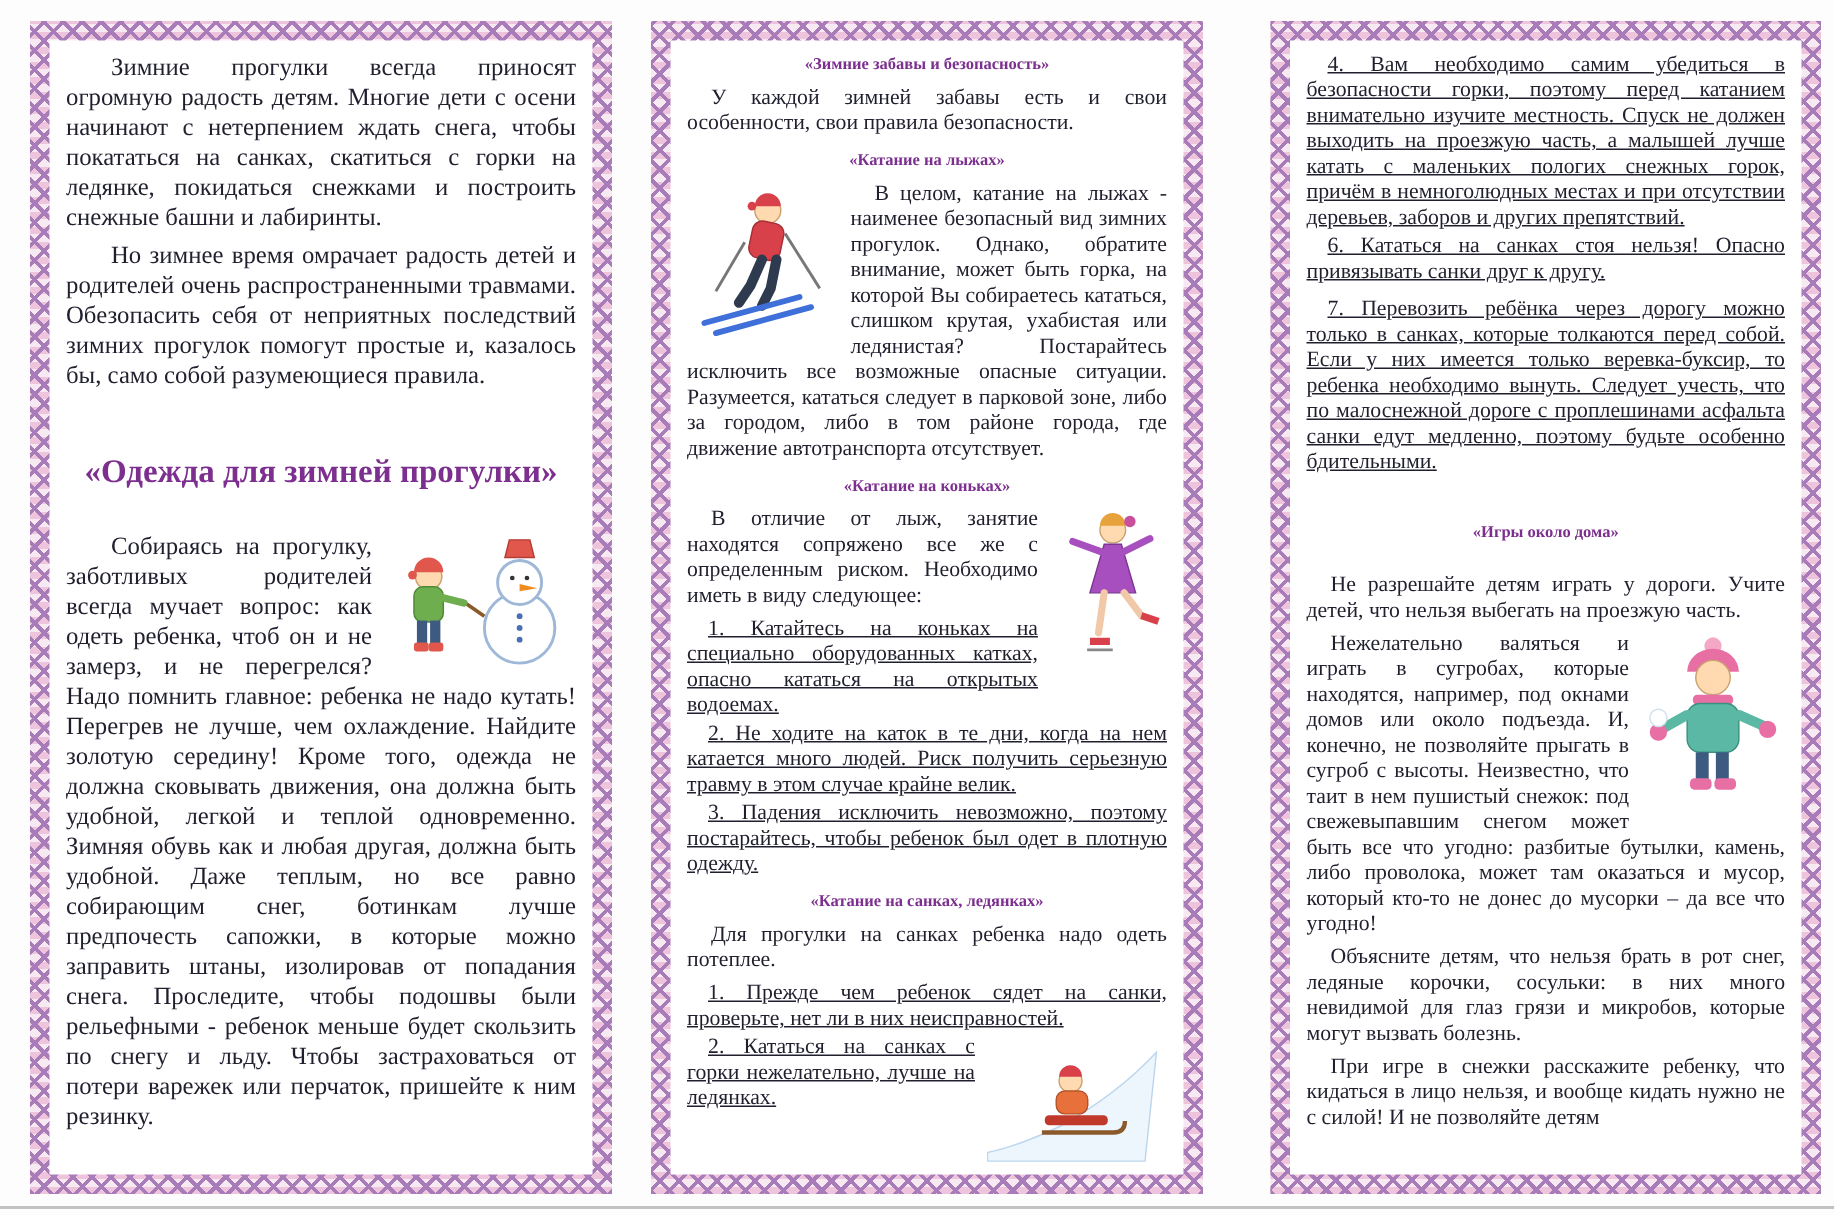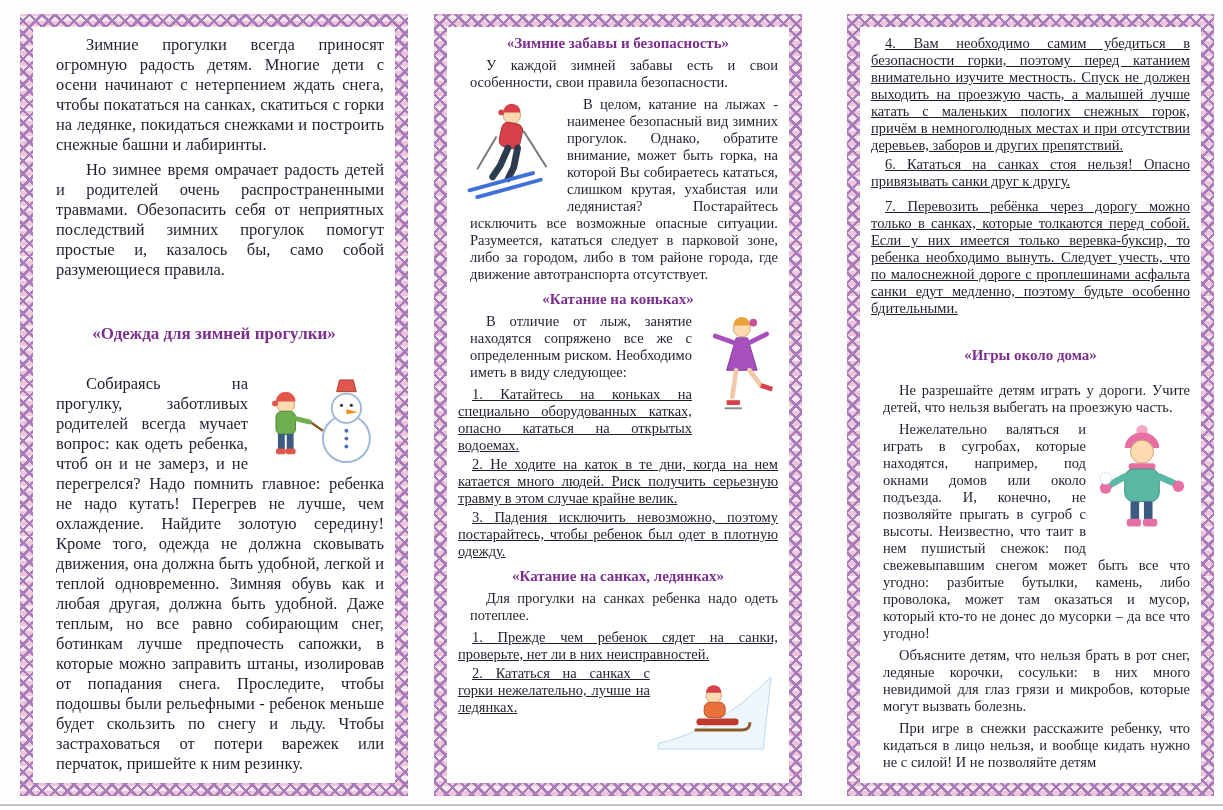--- a/index.html
+++ b/index.html
@@ -20,29 +20,29 @@
   }
   .panel-1 { width:388px; margin-right:26px; }
   .panel-2 { width:368px; margin-right:45px; }
   .panel-3 { width:367px; }
   .panel-inner {
     box-sizing:border-box; width:100%; height:100%; overflow:hidden;
     background:#ffffff; padding:8px 11px 6px 11px;
   }
   .panel-1 .panel-inner { font-size:16.5px; line-height:20px; }
   .panel-2 .panel-inner, .panel-3 .panel-inner { font-size:14.5px; line-height:17px; }
-  p { margin:0 0 5px 12px; text-align:justify; }
+  p { margin:0 0 5px 0; text-align:justify; }
   .p-indent { text-indent:30px; }
   .p-indent-sm { text-indent:16px; }
   .item { text-indent:14px; margin:0 0 2px 0;text-decoration:underline; }
   .h {
     color:#7c2f8e; font-weight:bold; text-align:center;
-    margin:8px 0 5px 0; font-size:15px; text-indent:0;
+    margin:8px 0 5px 0; font-size:11px; text-indent:0;
   }
-  .panel-1 .h { font-size:17px; }
+  .panel-1 .h { font-size:22px; }
   .gap-top-lg { margin-top:44px; }
   .gap-bottom-lg { margin-bottom:30px; }
   .img-float-right { float:right; margin:2px 0 3px 8px; }
   .img-float-left { float:left; margin:2px 8px 3px 0; }
   .page-edge-line {
     position:absolute; left:0; bottom:4px; width:100%; height:2px;
     background:#c2c2c2;
   }
 </style>
 </head>
@@ -81,20 +81,21 @@
         </span>
         <p class="p-indent">Собираясь на прогулку, заботливых родителей всегда мучает вопрос: как одеть ребенка, чтоб он и не замерз, и не перегрелся? Надо помнить главное: ребенка не надо кутать! Перегрев не лучше, чем охлаждение. Найдите золотую середину! Кроме того, одежда не должна сковывать движения, она должна быть удобной, легкой и теплой одновременно. Зимняя обувь как и любая другая, должна быть удобной. Даже теплым, но все равно собирающим снег, ботинкам лучше предпочесть сапожки, в которые можно заправить штаны, изолировав от попадания снега. Проследите, чтобы подошвы были рельефными - ребенок меньше будет скользить по снегу и льду. Чтобы застраховаться от потери варежек или перчаток, пришейте к ним резинку.</p>
       </div>
     </div>
 
     <div class="panel panel-2">
       <div class="panel-inner">
         <div class="h" style="margin-top:0;">«Зимние забавы и безопасность»</div>
         <p class="p-indent-sm">У каждой зимней забавы есть и свои особенности, свои правила безопасности.</p>
 
+        <div class="h">«Катание на лыжах»</div>
         <span class="img-float-left">
           <svg viewBox="0 0 105 105" width="101" height="101">
             <circle cx="56" cy="18" r="9" fill="#ffd9b0" stroke="#caa26f"></circle>
             <path d="M47 15 a9 9 0 0 1 18 0 z" fill="#d8414a"></path>
             <circle cx="45" cy="15" r="3" fill="#d8414a"></circle>
             <rect x="44" y="26" width="22" height="26" rx="7" fill="#d8414a" stroke="#a52f36" transform="rotate(12 55 39)"></rect>
             <path d="M52 52 L44 70 L36 82" stroke="#2e3a4e" stroke-width="7" fill="none" stroke-linecap="round"></path>
             <path d="M62 52 L58 72 L52 84" stroke="#2e3a4e" stroke-width="7" fill="none" stroke-linecap="round"></path>
             <line x1="12" y1="96" x2="78" y2="78" stroke="#3f6fd8" stroke-width="4" stroke-linecap="round"></line>
             <line x1="20" y1="103" x2="86" y2="85" stroke="#3f6fd8" stroke-width="4" stroke-linecap="round"></line>

